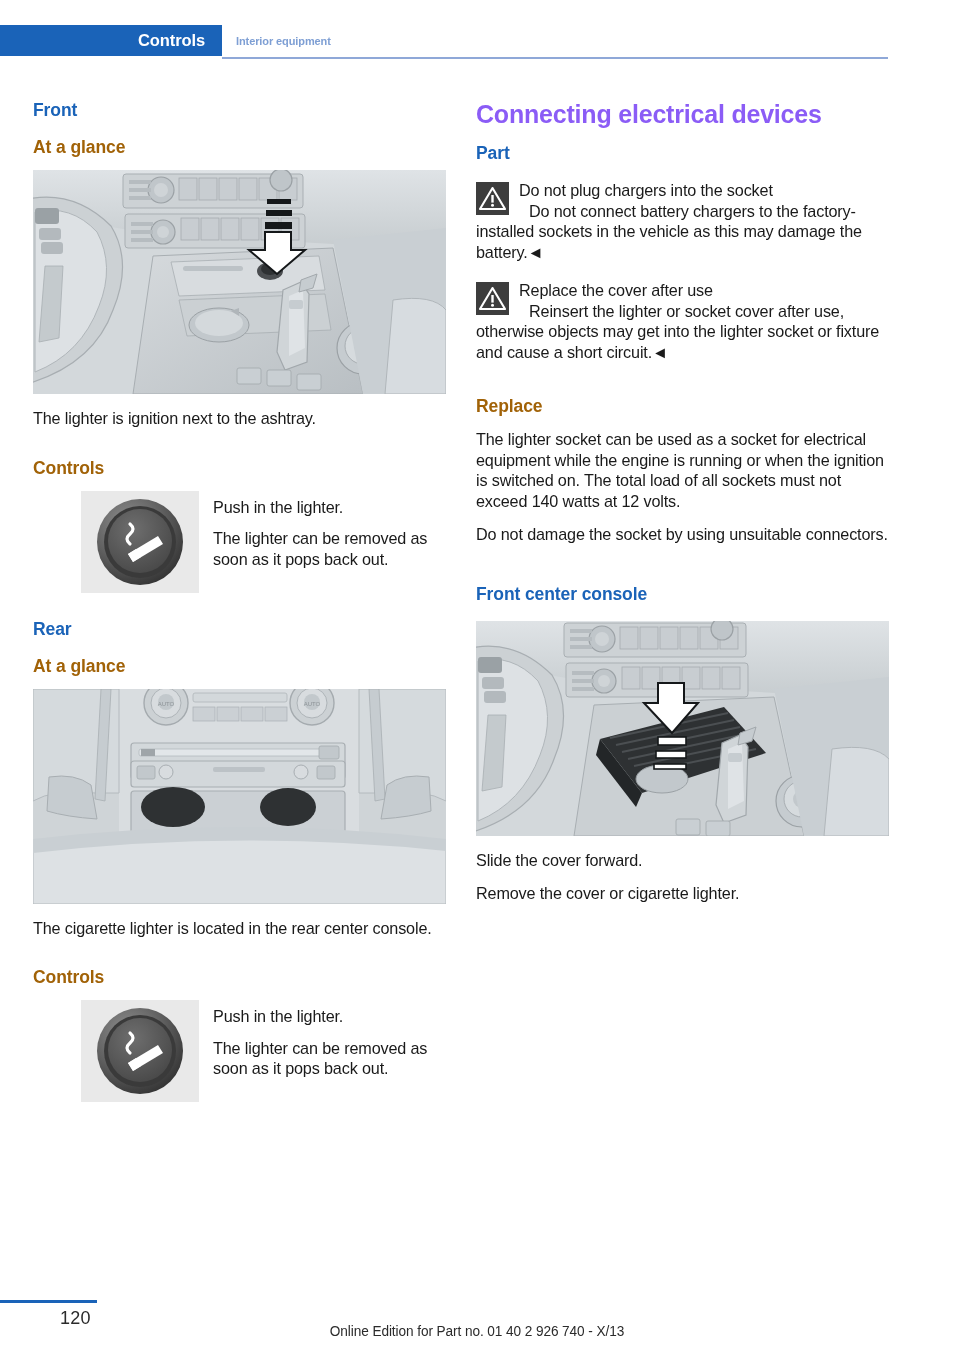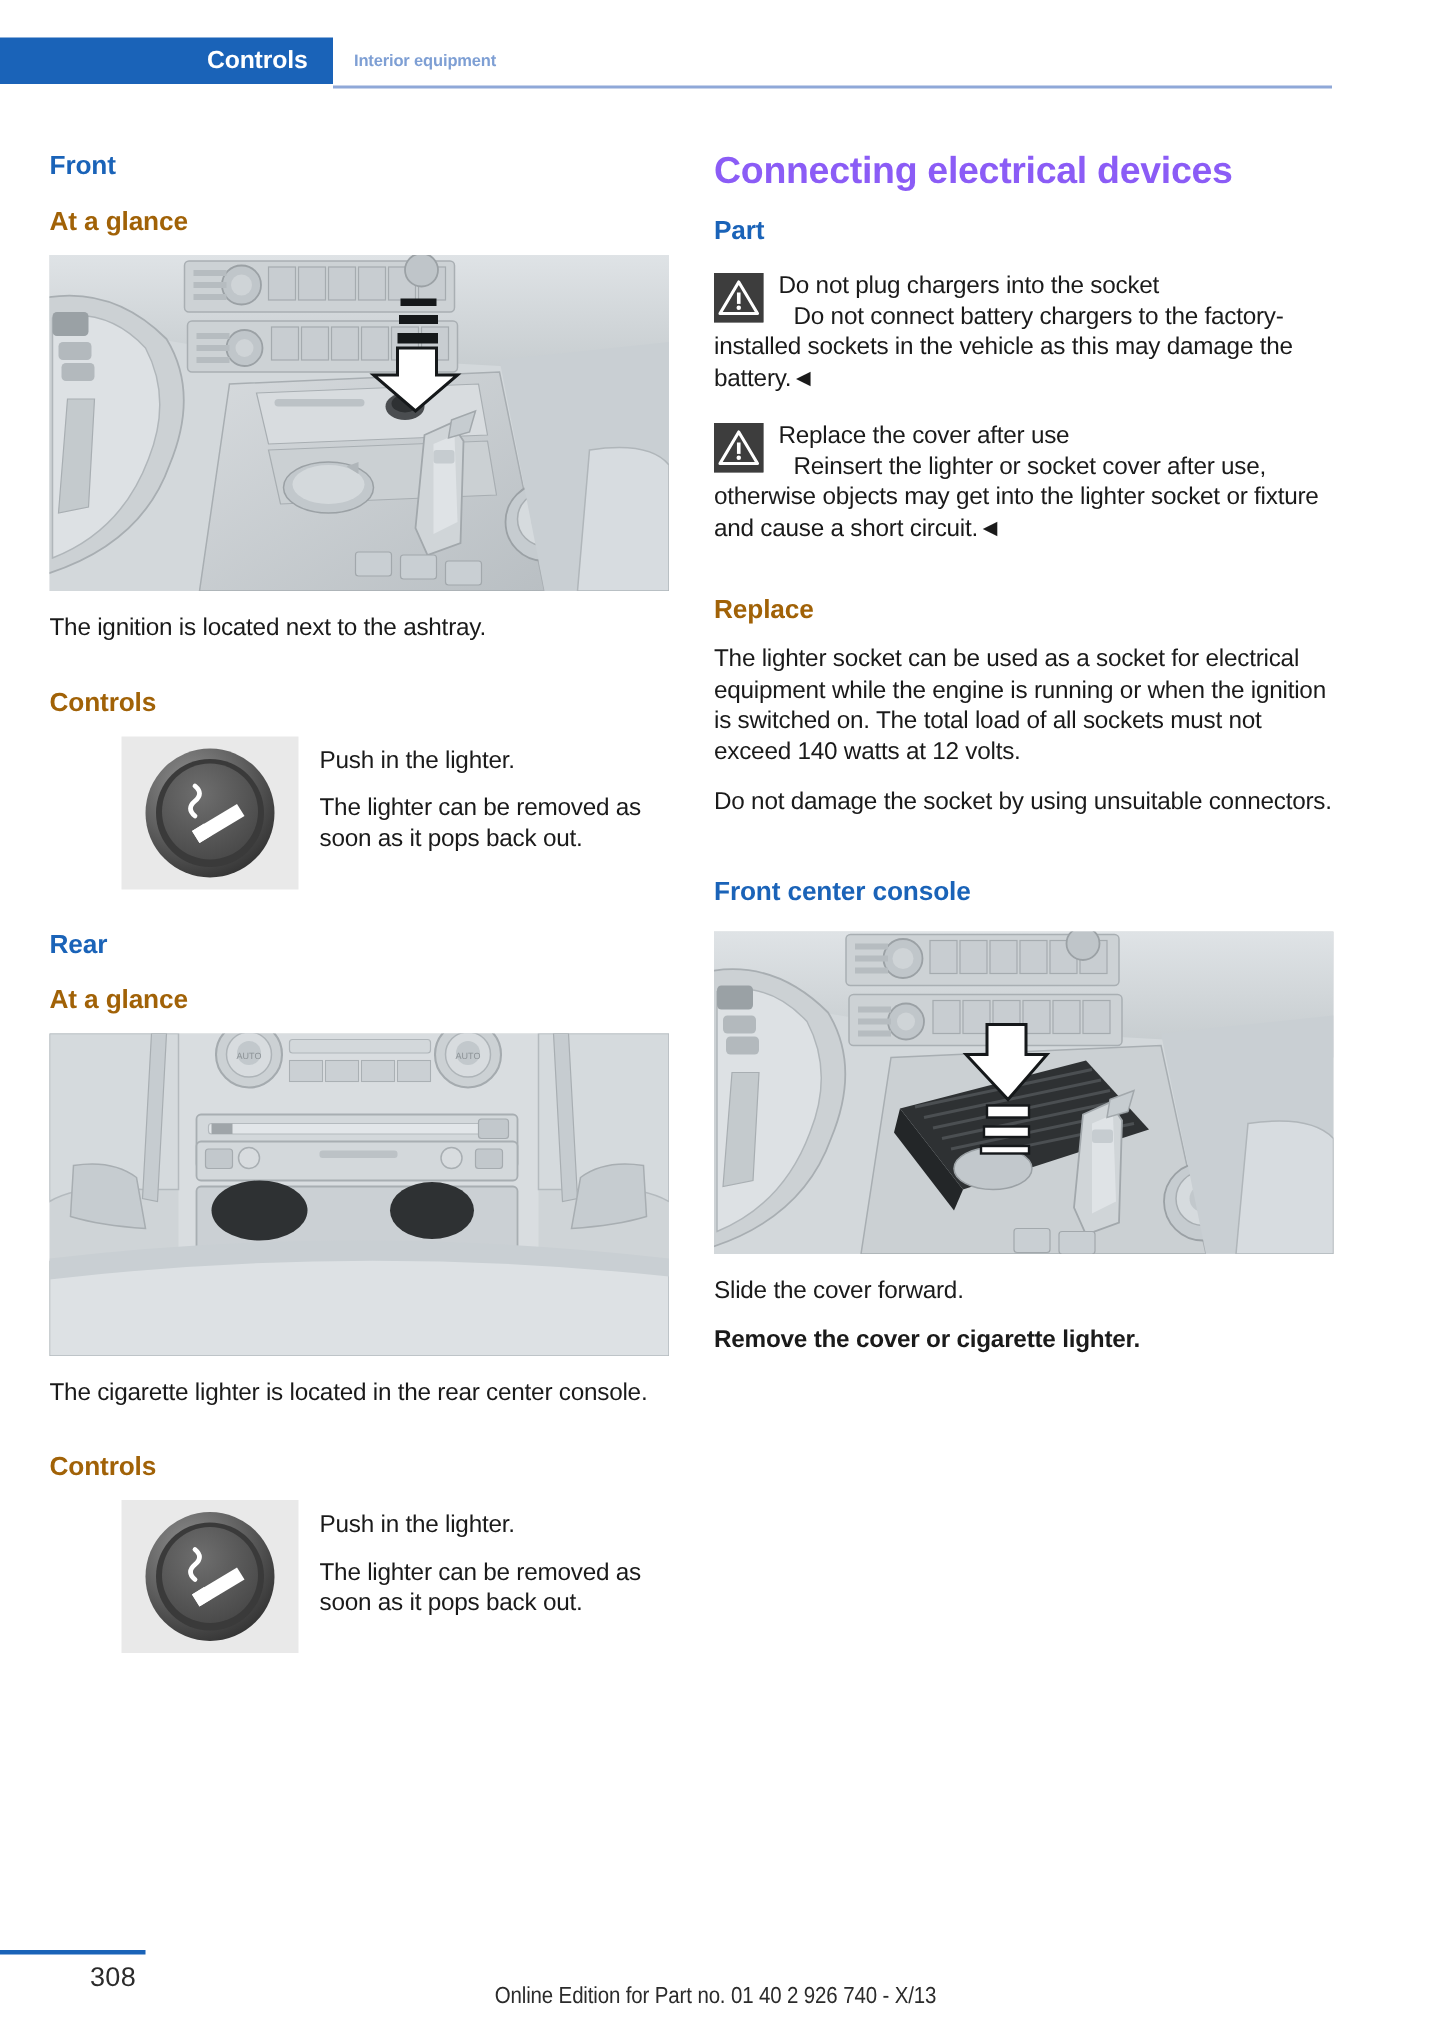--- a/index.html
+++ b/index.html
@@ -92,21 +92,21 @@
     letter-spacing: -0.1px;
   }
 
   p.body {
     margin: 0 0 13px 0;
     font-size: 16.2px;
     line-height: 20.5px;
     color: #1a1a1a;
     letter-spacing: -0.15px;
   }
-  p.body:last-child { margin-bottom: 18px; font-weight: bold; }
+  p.body:last-child { margin-bottom: 18px; }
 
   .gap-sm { height: 16px; }
   .gap-md { height: 26px; }
 
   
   .figure {
     width: 413px;
     display: block;
     margin: 0 0 14px 0;
     background: #d9dde0;
@@ -300,21 +300,21 @@
         <path d="M232 62 L258 62 L258 80 L272 80 L244 104 L216 80 L232 80 Z" fill="#ffffff" stroke="#15181a" stroke-width="2"></path>
         <g fill="#15181a">
           <rect x="234" y="29" width="24" height="5"></rect>
           <rect x="233" y="40" width="26" height="6"></rect>
           <rect x="232" y="52" width="27" height="7"></rect>
         </g>
       </g>
     </svg>
   </div>
 
-  <p class="body">The ignition is located next to the ashtray.</p>
+  <p class="body">The lighter is ignition next to the ashtray.</p>
 
   <div class="gap-sm"></div>
 
   <h3 class="h-light">Controls</h3>
 
   <div class="ctrl-row">
     <div class="ctrl-icon">
       <svg width="96" height="96" viewBox="0 0 96 96" xmlns="http://www.w3.org/2000/svg">
         <defs>
           <radialGradient id="ringg" cx="0.35" cy="0.28" r="0.85">
@@ -565,14 +565,14 @@
       </g>
     </svg>
   </div>
 
   <p class="body">Slide the cover forward.</p>
   <p class="body">Remove the cover or cigarette lighter.</p>
 
 </div>
 
 <div id="footer-rule"></div>
-<div id="footer-pagenum">308</div>
+<div id="footer-pagenum">120</div>
 <div id="footer-edition">Online Edition for Part no. 01 40 2 926 740 - X/13</div>
 
 </body></html>

